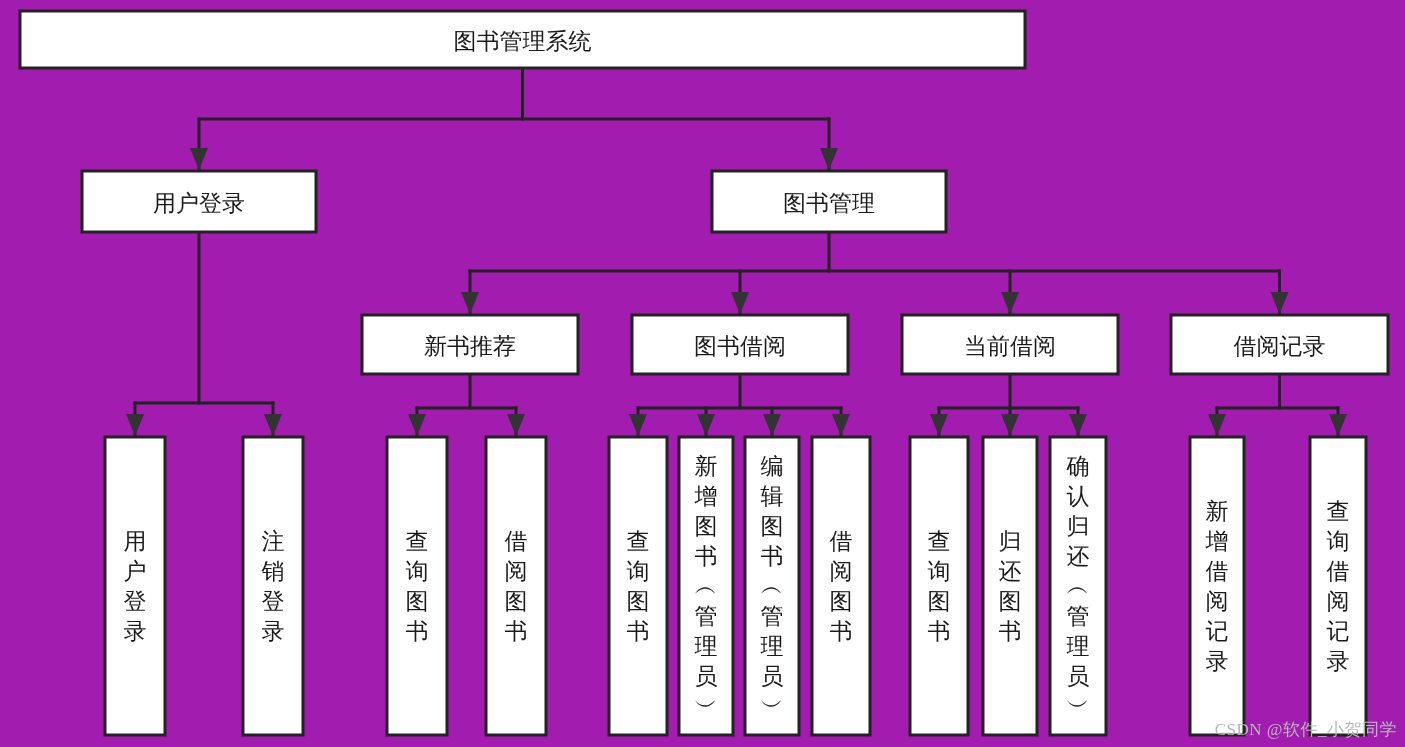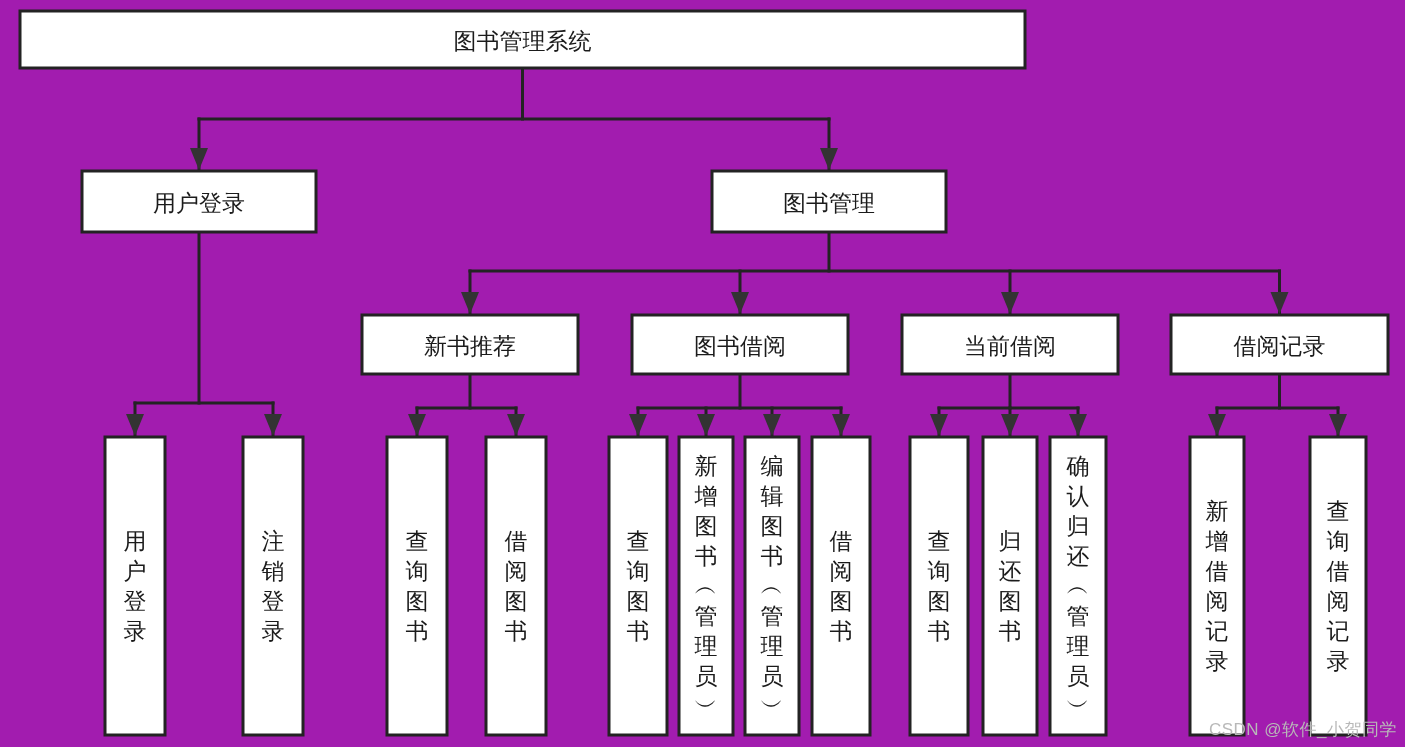--- a/index.html
+++ b/index.html
@@ -50,21 +50,21 @@
     font-family: "DejaVu Sans", "Liberation Sans", sans-serif;
     font-size: 23px;
     fill: #1b1b1b;
     text-anchor: middle;
     dominant-baseline: central;
   }
   .watermark-text {
     position: absolute;
     right: 8px;
     bottom: 6px;
-    font-family: Liberation Sans, sans-serif;
+    font-family: Liberation Serif, serif;
     font-size: 17px;
     color: #b8b8b8;
     white-space: nowrap;
     letter-spacing: 0.5px;
     user-select: none;
   }
 </style>
 </head>
 <body>
 

